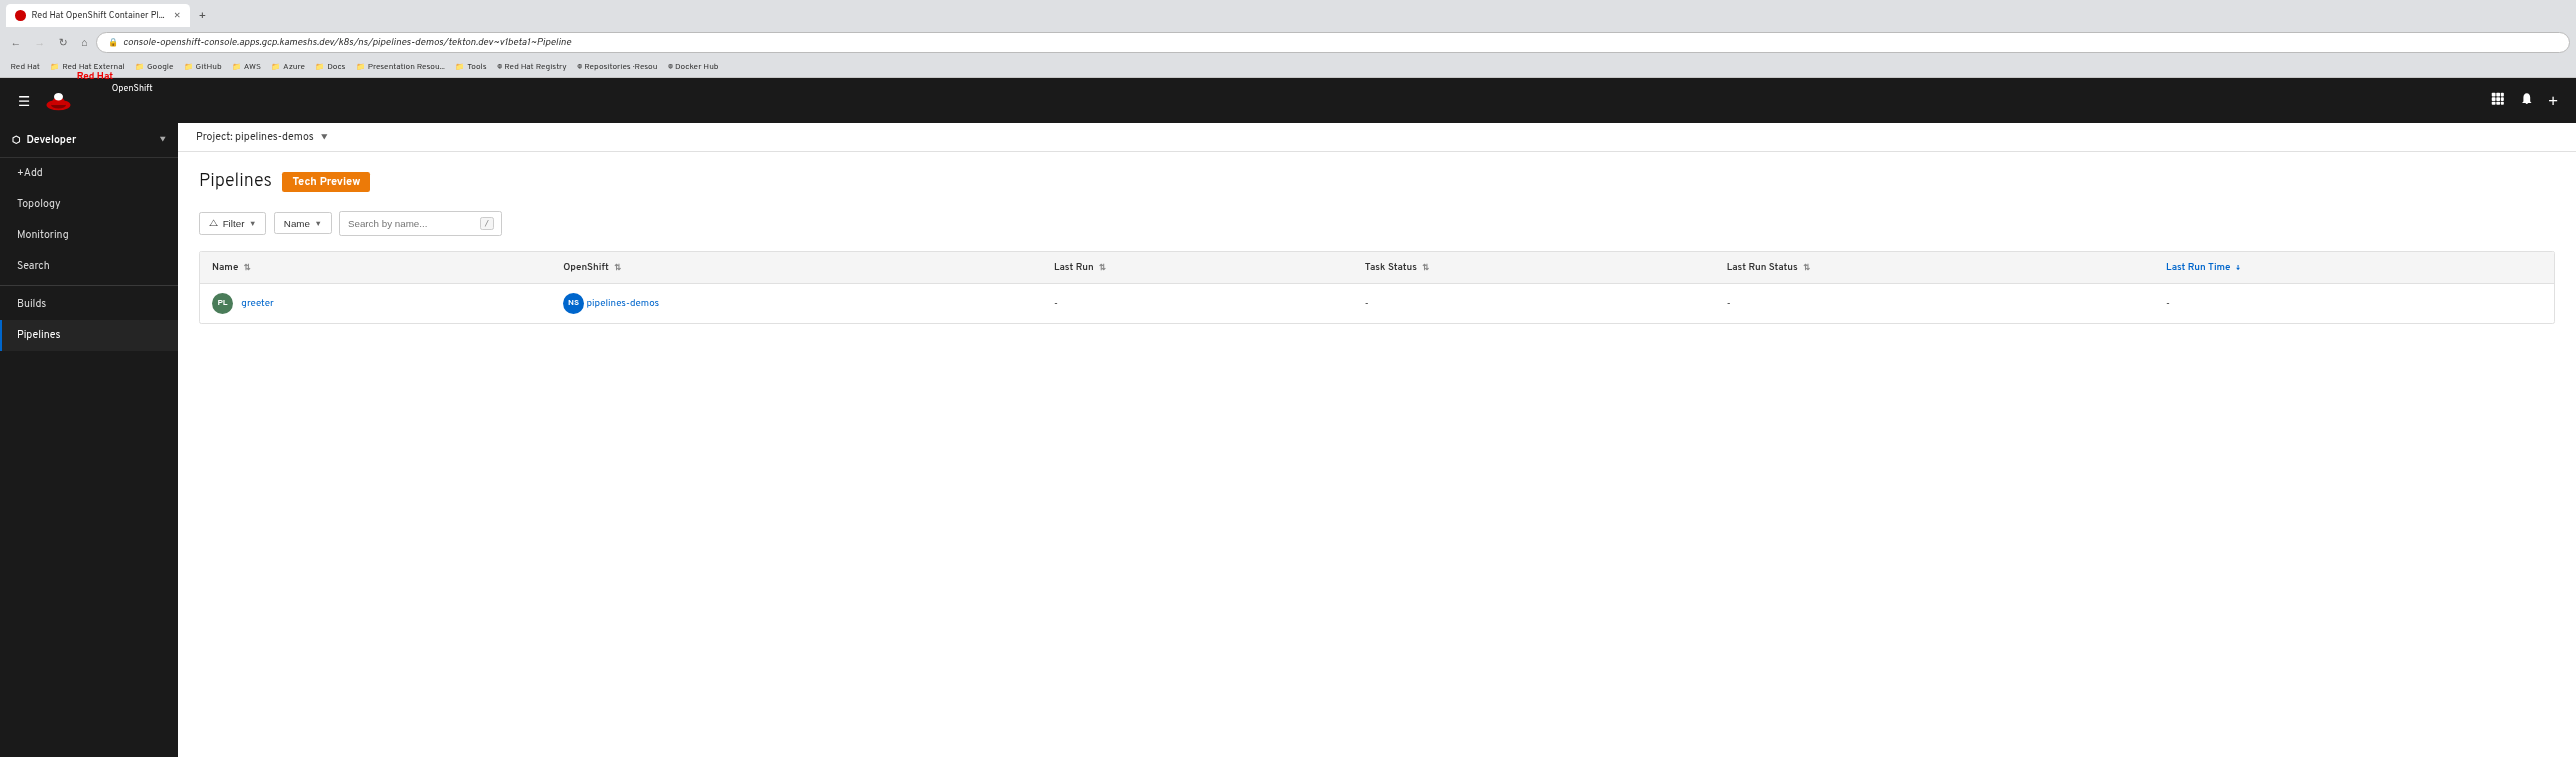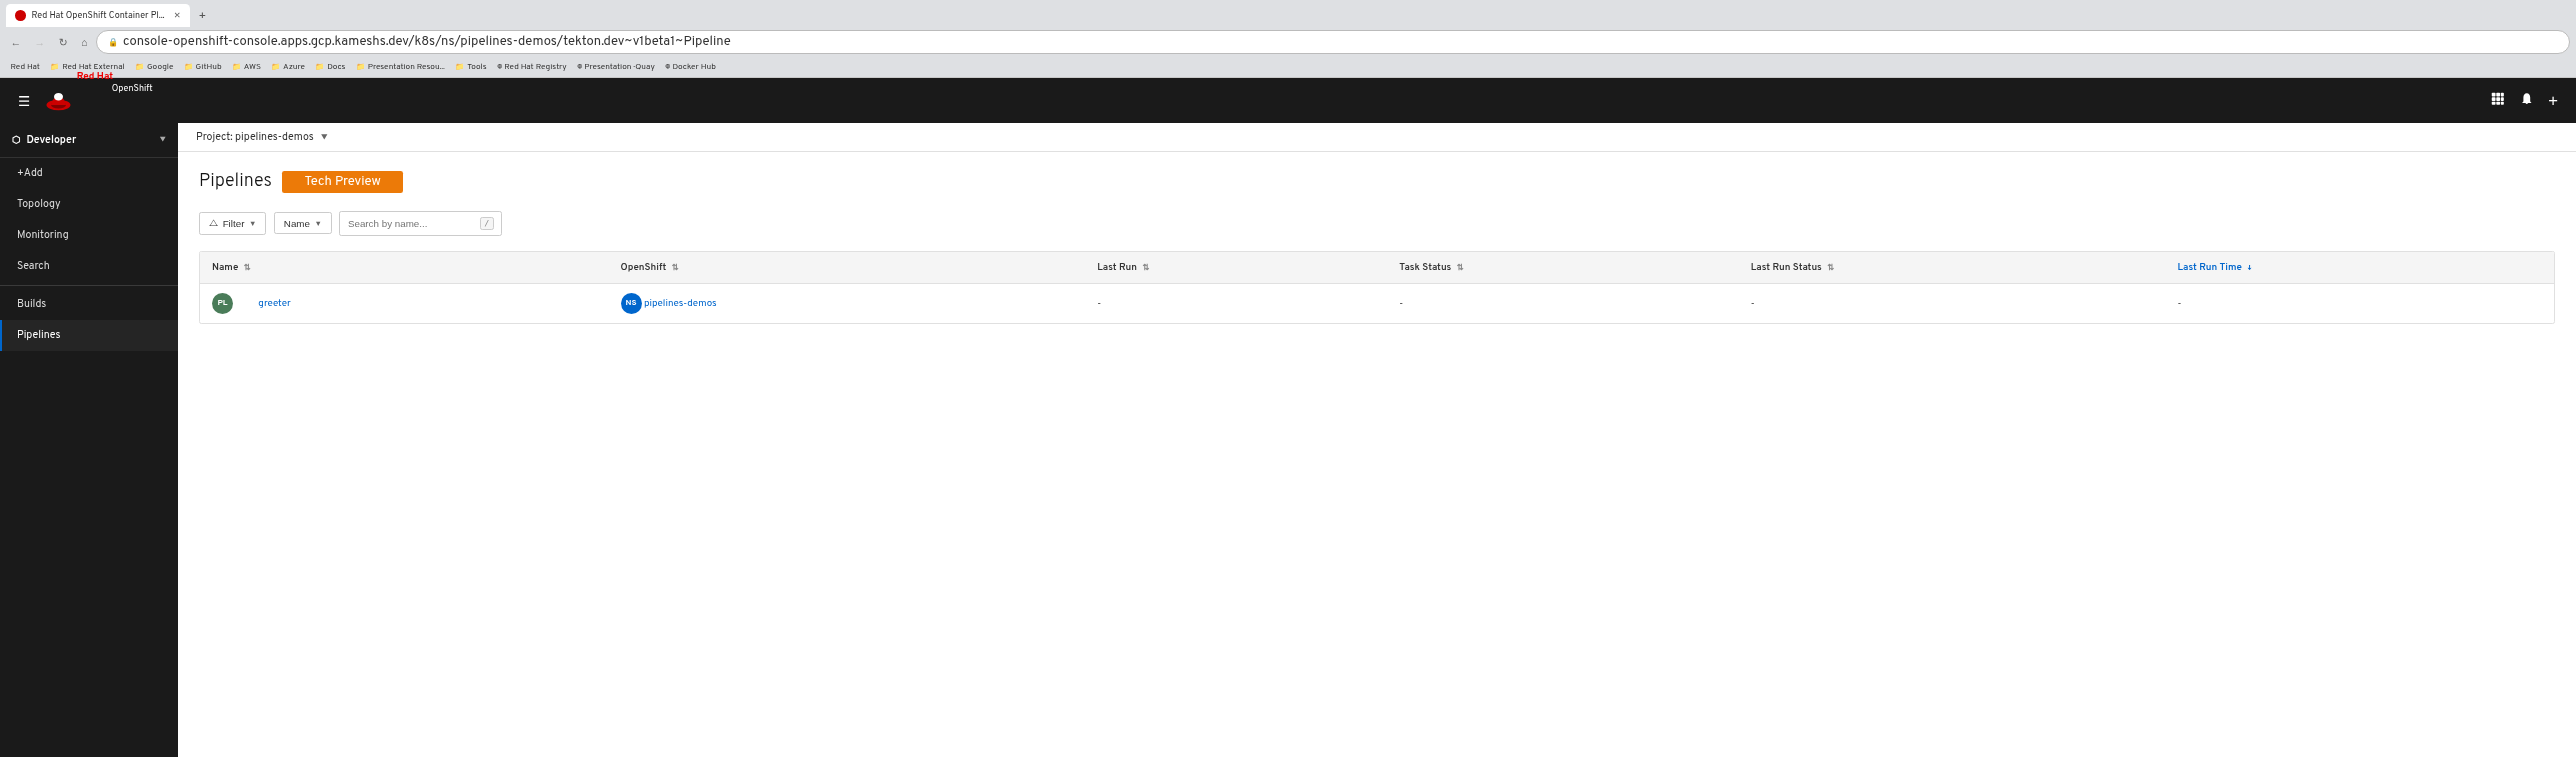--- a/index.html
+++ b/index.html
@@ -44,42 +44,42 @@
     .sidebar-item-text { flex: 1; }
 
     
     .content { flex: 1; background: #fff; overflow-y: auto; display: flex; flex-direction: column; }
     .project-bar { display: flex; align-items: center; padding: 7.5px 18px; background: #fff; border-bottom: 0.8px solid #e0e0e0; }
     .project-selector { display: flex; align-items: center; gap: 4px; cursor: pointer; font-size: 10.6px; color: #333; }
 
     .content-body { padding: 18px 21px; flex: 1; }
     .page-header { display: flex; align-items: center; gap: 10.6px; margin-bottom: 18px; }
     .page-title { font-size: 18px; font-weight: 300; color: #151515; }
-    .tech-preview-badge { background: #ec7a08; color: #fff; font-size: 13px; font-weight: 400; padding: 3px 22px; border-radius: 2.3px; }
+    .tech-preview-badge { background: #ec7a08; color: #fff; font-size: 11px; font-weight: 700; padding: 3px 10px; border-radius: 2.3px; }
 
     
     .toolbar { display: flex; align-items: center; gap: 7.5px; margin-bottom: 15px; }
     .filter-btn { display: flex; align-items: center; gap: 4.5px; border: 0.8px solid #ccc; background: #fff; padding: 4.5px 9px; border-radius: 2.3px; cursor: pointer; font-size: 9.8px; color: #333; }
     .name-dropdown { display: flex; align-items: center; gap: 4.5px; border: 0.8px solid #ccc; background: #fff; padding: 4.5px 9px; border-radius: 2.3px; cursor: pointer; font-size: 9.8px; color: #333; }
     .search-input-wrap { display: flex; align-items: center; border: 0.8px solid #ccc; border-radius: 2.3px; padding: 4.5px 7.5px; background: #fff; min-width: 151px; }
     .search-input { border: none; outline: none; font-size: 9.8px; color: #333; flex: 1; }
     .search-shortcut { border: 0.8px solid #ccc; border-radius: 2.3px; padding: 0.8px 3.8px; font-size: 8.3px; color: #888; background: #f5f5f5; }
 
     
     .table-wrap { border: 0.8px solid #e0e0e0; border-radius: 2.3px; }
     .table { width: 100%; border-collapse: collapse; }
     .table th { padding: 9px 12px; text-align: left; font-size: 9.8px; font-weight: 600; color: #333; background: #f5f5f5; border-bottom: 0.8px solid #e0e0e0; white-space: nowrap; }
     .table th.sortable { cursor: pointer; }
     .table th.sort-active { color: #06c; }
     .sort-icon { margin-left: 3px; color: #888; font-size: 8.3px; }
     .sort-icon-active { margin-left: 3px; color: #06c; font-size: 8.3px; }
     .table td { padding: 9px 12px; border-bottom: 0.8px solid #f0f0f0; font-size: 9.8px; color: #333; vertical-align: middle; }
     .table tr:last-child td { border-bottom: none; }
 
-    .badge-pl { display: inline-flex; align-items: center; justify-content: center; width: 21px; height: 21px; background: #4a7c59; color: #fff; border-radius: 50%; font-size: 8.3px; font-weight: 700; margin-right: 23px; }
+    .badge-pl { display: inline-flex; align-items: center; justify-content: center; width: 21px; height: 21px; background: #4a7c59; color: #fff; border-radius: 50%; font-size: 8.3px; font-weight: 700; margin-right: 6px; }
     .badge-ns { display: inline-flex; align-items: center; justify-content: center; width: 21px; height: 21px; background: #06c; color: #fff; border-radius: 50%; font-size: 8.3px; font-weight: 700; margin-right: 0; }
     .link { color: #06c; text-decoration: none; cursor: pointer; }
     .cell-dash { color: #333; }
 
     
     .redhat-logo { display: flex; align-items: center; gap: 4.5px; }
 
     .divider-line { height: 0.8px; background: #3a3a3a; margin: 3px 0; }
   </style>
 </head>
@@ -96,36 +96,36 @@
     <div class="tab-new">+</div>
   </div>
 
   <div class="address-bar-row">
     <button class="nav-btn">←</button>
     <button class="nav-btn" disabled="">→</button>
     <button class="nav-btn">↻</button>
     <button class="nav-btn">⌂</button>
     <div class="address-bar">
       <span class="address-bar-icon">🔒</span>
-      <span style="font-size:13px;color:#333;">console-openshift-console.apps.gcp.kameshs.dev/k8s/ns/pipelines-demos/tekton.dev~v1beta1~Pipeline</span>
+      <span style="font-size:10px;color:#333;font-style:italic;">console-openshift-console.apps.gcp.kameshs.dev/k8s/ns/pipelines-demos/tekton.dev~v1beta1~Pipeline</span>
     </div>
   </div>
 
   <div class="bookmarks-bar">
     <span class="bookmark bookmark-plain">Red Hat</span>
     <span class="bookmark"><span class="bookmark-folder-icon">📁</span>Red Hat External</span>
     <span class="bookmark"><span class="bookmark-folder-icon">📁</span>Google</span>
     <span class="bookmark"><span class="bookmark-folder-icon">📁</span>GitHub</span>
     <span class="bookmark"><span class="bookmark-folder-icon">📁</span>AWS</span>
     <span class="bookmark"><span class="bookmark-folder-icon">📁</span>Azure</span>
     <span class="bookmark"><span class="bookmark-folder-icon">📁</span>Docs</span>
     <span class="bookmark"><span class="bookmark-folder-icon">📁</span>Presentation Resou...</span>
     <span class="bookmark"><span class="bookmark-folder-icon">📁</span>Tools</span>
     <span class="bookmark bookmark-plain">🌐 Red Hat Registry</span>
-    <span class="bookmark bookmark-plain">🌐 Presentation · Quay</span>
+    <span class="bookmark bookmark-plain">🌐 Repositories · Resou</span>
     <span class="bookmark bookmark-plain">🌐 Docker Hub</span>
   </div>
 </div>
 
 <div class="app">
 
   <div class="top-nav">
     <button class="hamburger">☰</button>
     <div class="brand">
 

